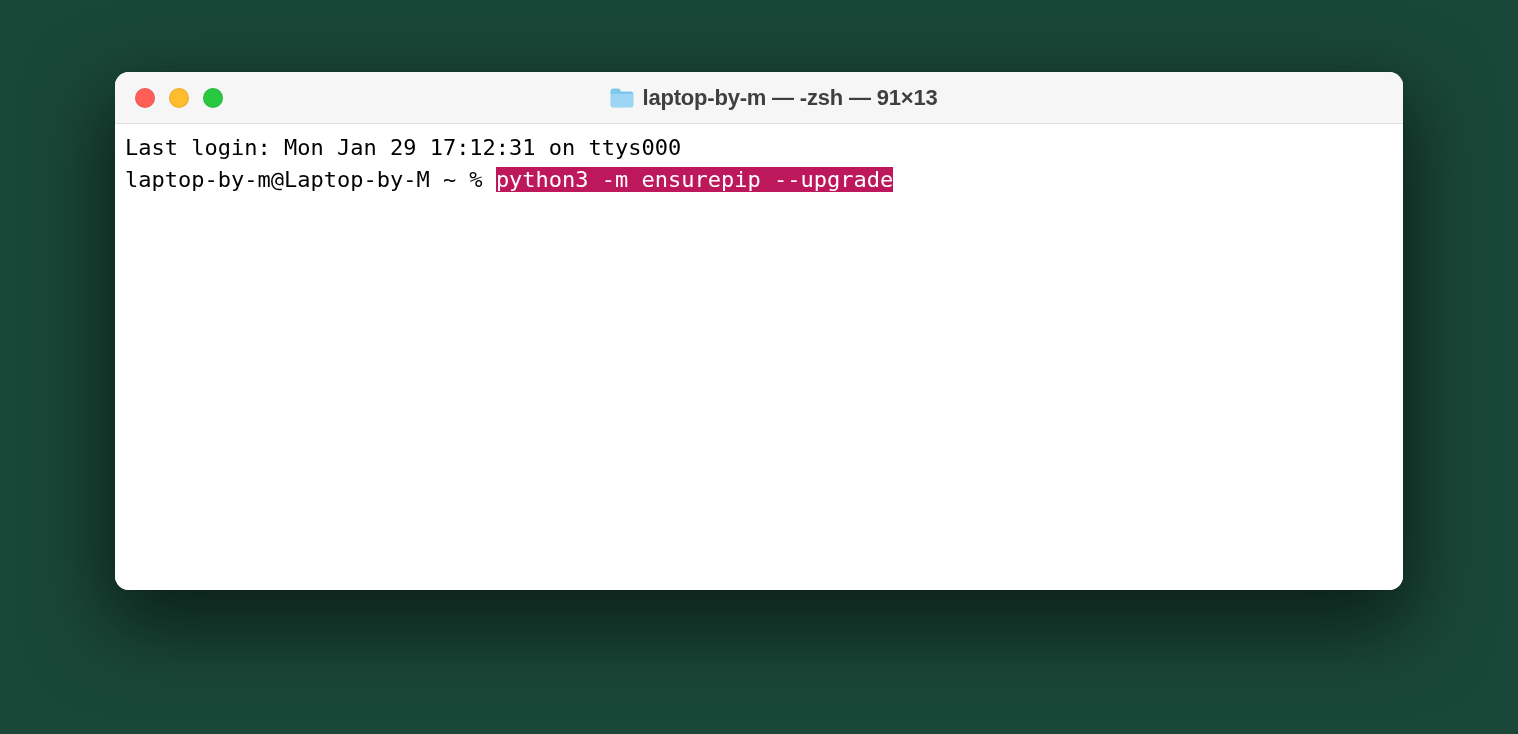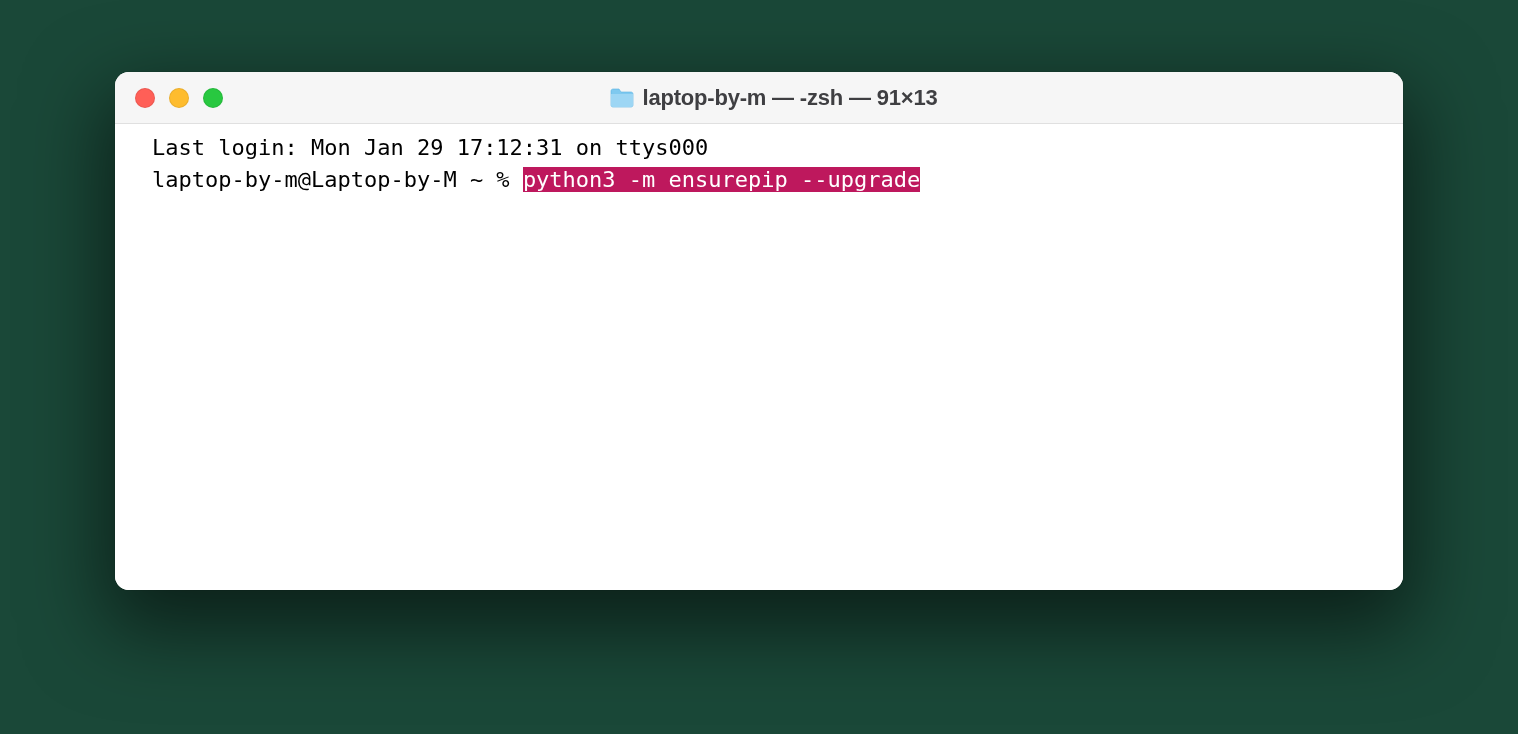--- a/index.html
+++ b/index.html
@@ -75,21 +75,20 @@
       padding: 8px 10px;
       font-family: "SF Mono", Menlo, Monaco, Consolas, monospace;
       font-size: 22px;
       line-height: 1.45;
       color: #000;
       background: #fff;
       white-space: pre;
     }
     .line {
       display: block;
-      margin-left: 27px;
     }
     .selected {
       background: #be185d;
       color: #fff;
       padding: 0 0px;
     }
   </style>
 </head>
 <body>
 

